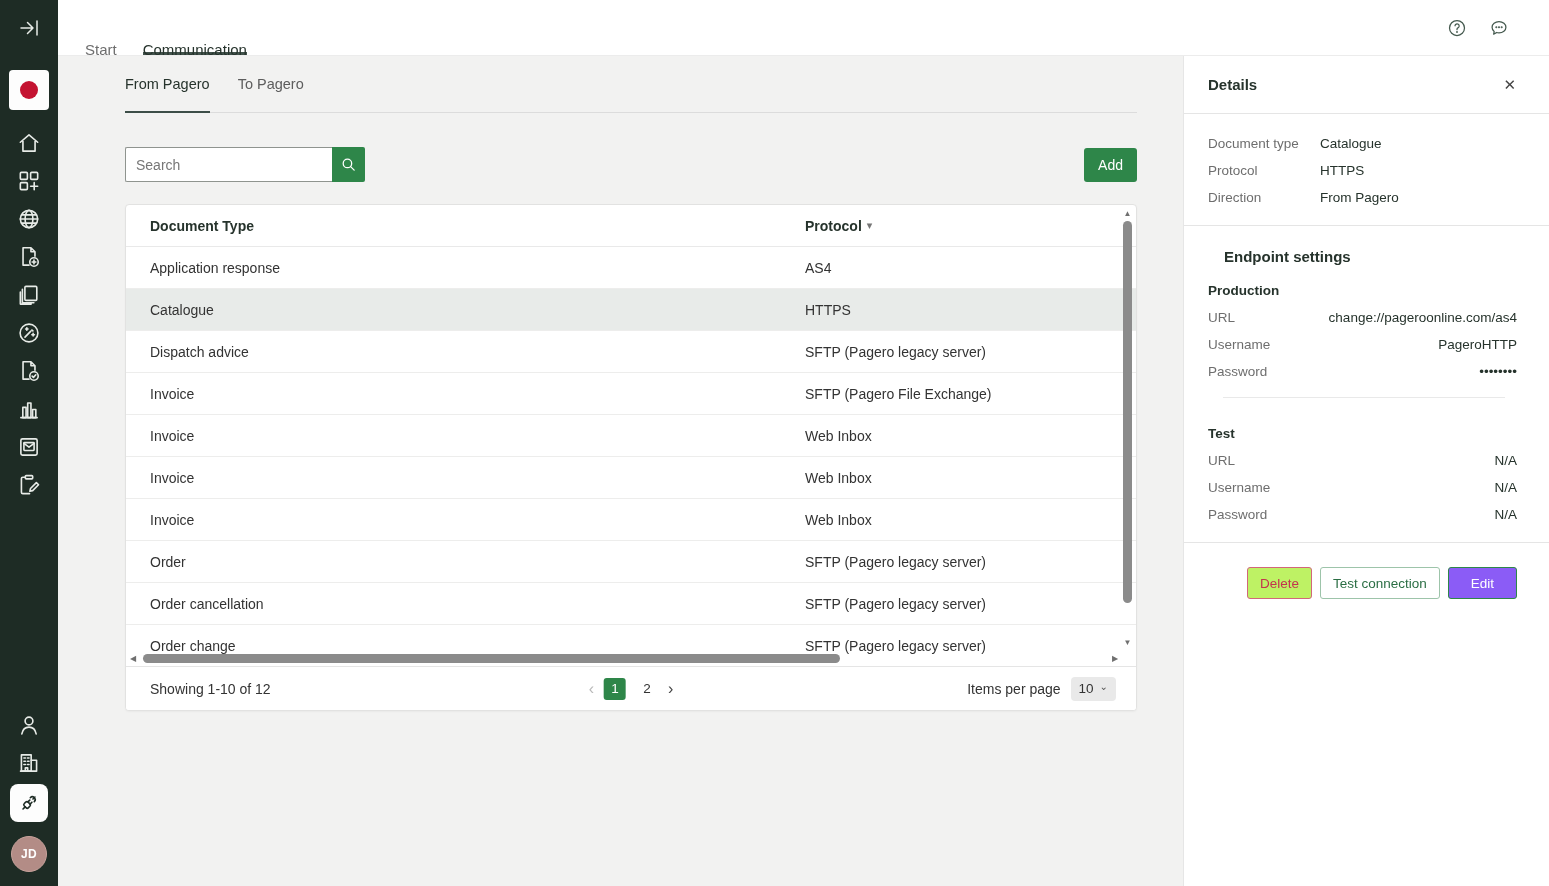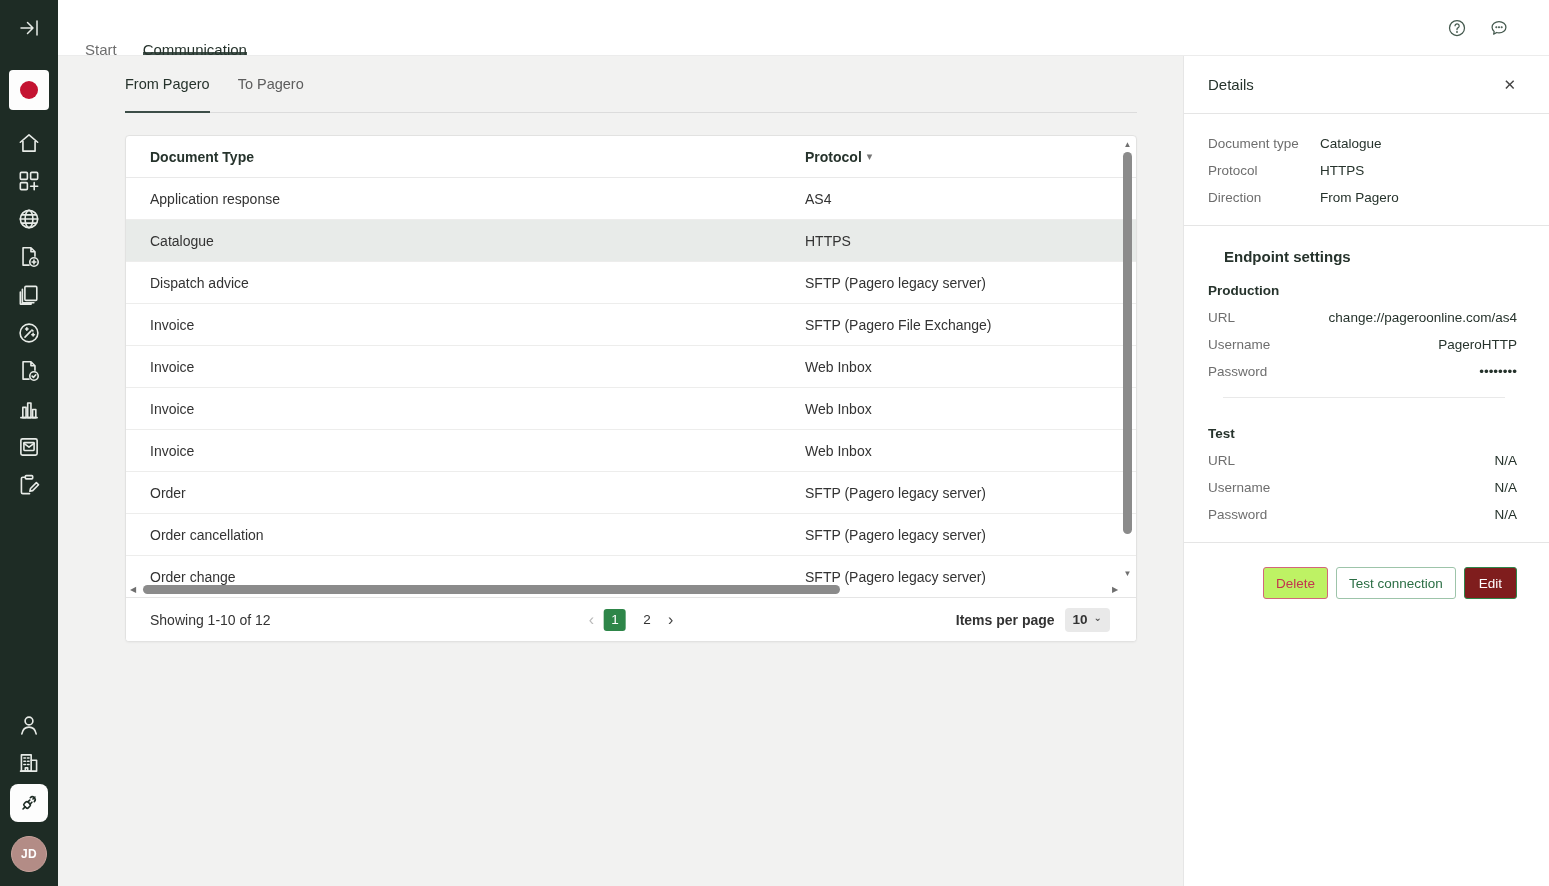--- a/index.html
+++ b/index.html
@@ -89,48 +89,48 @@
   .tfoot {
     position:absolute; left:0; right:0; bottom:0; height:44px; border-top:1px solid #e5e5e5;
     display:flex; align-items:center; background:#fff; font-size:14px; color:#333;
   }
   .showing { padding-left:24px; }
   .pager { position:absolute; left:50%; transform:translateX(-50%); display:flex; align-items:center; gap:10px; }
   .pg-arrow { color:#b9b9b9; font-size:16px; cursor:pointer; line-height:1; }
   .pg-arrow.enabled { color:#454545; }
   .pg-num { min-width:22px; height:22px; display:flex; align-items:center; justify-content:center; font-size:13.5px; color:#333; cursor:pointer; border-radius:3px; }
   .pg-num.active { background:#2e8649; color:#fff; }
-  .ipp { margin-left:auto; display:flex; align-items:center; gap:10px; padding-right:26px; color:#333;font-weight:bold; }
+  .ipp { margin-left:auto; display:flex; align-items:center; gap:10px; padding-right:20px; color:#333; }
   .ipp-select {
     background:#e9e9e9; border-radius:4px; height:24px; padding:0 8px; display:flex; align-items:center; gap:6px;
     font-size:13.5px; color:#333; cursor:pointer;
   }
   .ipp-caret { font-size:10px; color:#555; margin-top:-4px; }
 
   
   #details { position:absolute; right:0; top:56px; width:366px; bottom:0; background:#fff; border-left:1px solid #e6e6e6; }
   .dt-header { height:57px; display:flex; align-items:center; padding:0 33px 0 24px; }
-  .dt-title { font-size:15px; font-weight:normal; color:#26332c; }
+  .dt-title { font-size:15px; font-weight:bold; color:#26332c; }
   .dt-close { margin-left:auto; font-size:15px; color:#454545; cursor:pointer; line-height:1; }
   .divider { border-top:1px solid #e5e5e5; }
   .divider.inset { margin-left:39px; margin-right:44px; border-top-color:#e9e9e9; }
   .dt-body { padding:22px 32px 0 24px; }
   .inforow { display:flex; margin-bottom:12px; font-size:13.5px; }
   .inforow .lbl { color:#6e6e6e; width:112px; flex:none; }
   .inforow .val { color:#26332c; }
   .ep-title { font-size:15px; font-weight:bold; color:#26332c; margin:22px 16px 18px; padding-left:24px; }
   .sec-title { font-size:13.5px; font-weight:bold; color:#26332c; margin-bottom:12px; }
   .ep-row { display:flex; margin-bottom:12px; font-size:13.5px;justify-content:space-between; }
   .ep-row .lbl { color:#6e6e6e; width:80px; flex:none; }
   .ep-row .val { color:#26332c; }
   .dt-buttons { display:flex; justify-content:flex-end; gap:8px; padding:24px 32px 0 24px; }
   .btn { height:32px; border-radius:3px; font-size:13.5px; font-family:inherit; cursor:pointer; padding:0 12px; }
   .btn-delete { background:#bef264; border:1px solid #d2677a; color:#c3344e; }
   .btn-test { background:#fff; border:1px solid #9dc4aa; color:#2b6e44; }
-  .btn-edit { background:#7f1d1d; border:1px solid #2e8649; color:#fff; padding:0 14px; }
+  .btn-edit { background:#8b5cf6; border:1px solid #2e8649; color:#fff; padding:0 22px; }
 </style>
 </head>
 <body>
 
 <div id="sidebar">
   <div class="sb-btn sb-top">
     <span>
       <svg class="ico" width="24" height="24" viewBox="0 0 24 24">
           <path d="M4 12h12M10.5 6.5 16 12l-5.5 5.5M20 5v14"></path>
         </svg>
@@ -296,20 +296,34 @@
 
     <div class="subtabs">
       <div class="subtab active">
         <span>From Pagero</span>
       </div>
       <div class="subtab">
         <span>To Pagero</span>
       </div>
     </div>
 
+    <div class="toolbar">
+      <div class="searchwrap">
+        <input type="text" placeholder="Search" style="">
+        <button class="searchbtn">
+          <span>
+            <svg width="17" height="17" viewBox="0 0 24 24">
+                <circle cx="10.5" cy="10.5" r="6"></circle>
+                <path d="m15 15 5 5"></path>
+              </svg>
+          </span>
+        </button>
+      </div>
+      <button class="addbtn">Add</button>
+    </div>
 
     <div class="card">
       <div class="thead">
         <div class="col-doc">Document Type</div>
         <div class="col-proto">
           <span>Protocol</span>
           <span class="sort-caret">▾</span>
         </div>
       </div>
 

